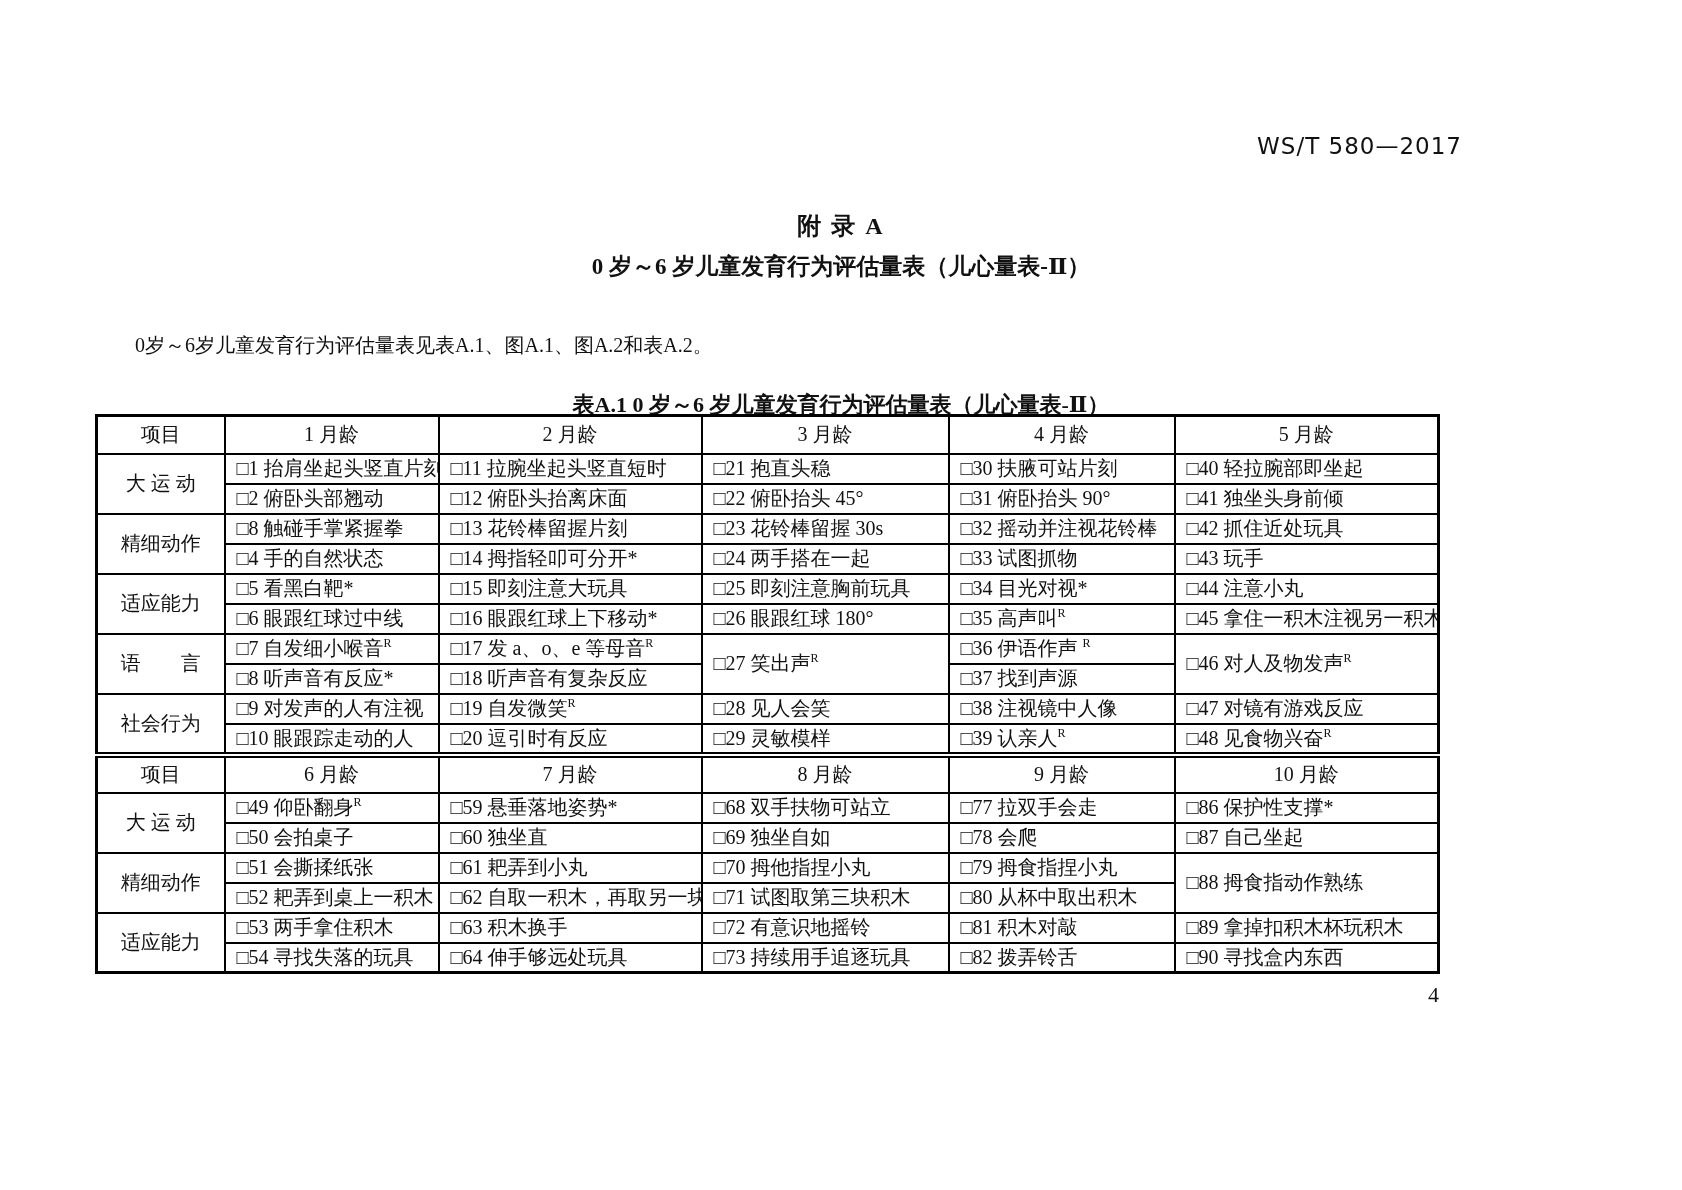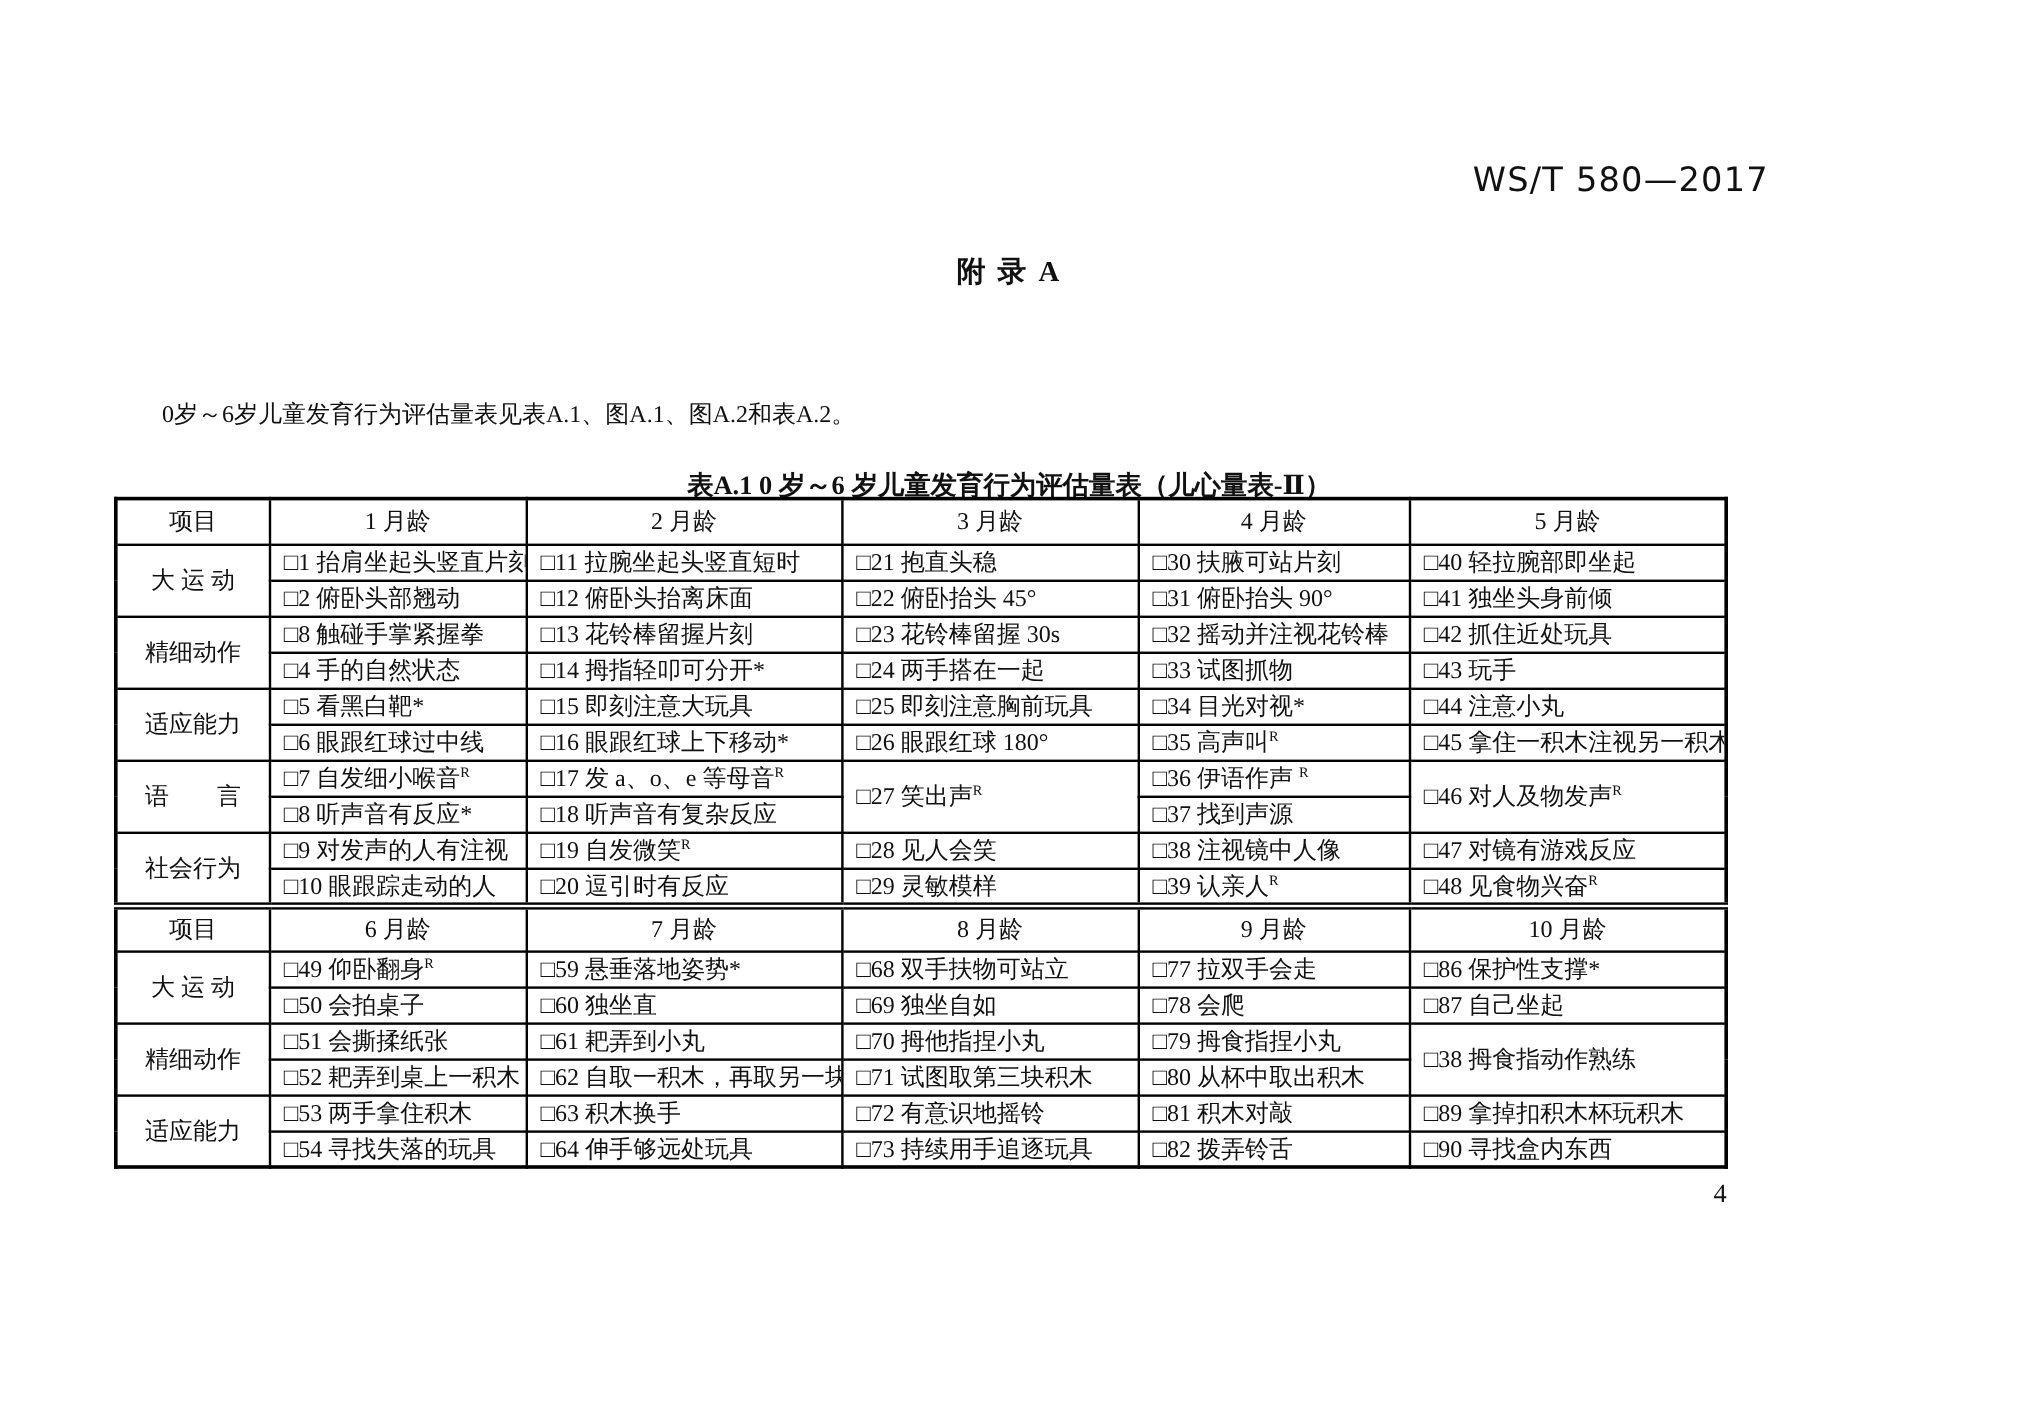--- a/index.html
+++ b/index.html
@@ -4,22 +4,22 @@
 <style>
   * { margin: 0; padding: 0; box-sizing: border-box; }
   html, body { background: #fff; }
   body {
     width: 1682px; height: 1190px;
     position: relative;
     font-family: "Liberation Serif", "DejaVu Serif", serif;
     color: #111;
   }
   .doc-number {
-    position: absolute; top: 133px; right: 208px;
-    font-size: 28px; letter-spacing: 1px;
+    position: absolute; top: 133px; right: 220px;
+    font-size: 23px; letter-spacing: 1px;
     font-family: "DejaVu Sans", "Liberation Sans", sans-serif;
   }
   .appendix-head {
     position: absolute; top: 210px; left: 0; width: 100%;
     text-align: center;
   }
   .appendix-head .line1 { font-size: 24px; font-weight: bold; letter-spacing: 2px; }
   .appendix-head .line2 { font-size: 22px; font-weight: bold; margin-top: 8px; }
   .appendix-head .line3 { font-size: 23px; font-weight: bold; margin-top: 9px; }
   .intro {
@@ -54,20 +54,21 @@
     font-size: 22px;
   }
 </style>
 </head>
 <body>
 
 <div class="doc-number">WS/T 580—2017</div>
 
 <div class="appendix-head">
   <div class="line1">附  录  A</div>
+  <div class="line3">0 岁～6 岁儿童发育行为评估量表（儿心量表-Ⅱ）</div>
 </div>
 
 <div class="intro">0岁～6岁儿童发育行为评估量表见表A.1、图A.1、图A.2和表A.2。</div>
 
 <div class="table-caption">表A.1  0 岁～6 岁儿童发育行为评估量表（儿心量表-Ⅱ）</div>
 
 <div class="table-wrap">
   <table>
     <colgroup>
         <col style="width: 128px;">
@@ -181,21 +182,21 @@
           <td class="item-cell">□69 独坐自如</td>
           <td class="item-cell">□78 会爬</td>
           <td class="item-cell">□87 自己坐起</td>
         </tr>
         <tr class="data-row">
           <th class="group-label" rowspan="2">精细动作</th>
           <td class="item-cell">□51 会撕揉纸张</td>
           <td class="item-cell">□61 耙弄到小丸</td>
           <td class="item-cell">□70 拇他指捏小丸</td>
           <td class="item-cell">□79 拇食指捏小丸</td>
-          <td class="item-cell" rowspan="2">□38 拇食指动作熟练</td>
+          <td class="item-cell" rowspan="2">□88 拇食指动作熟练</td>
         </tr>
         <tr class="data-row">
           <td class="item-cell">□52 耙弄到桌上一积木</td>
           <td class="item-cell">□62 自取一积木，再取另一块</td>
           <td class="item-cell">□71 试图取第三块积木</td>
           <td class="item-cell">□80 从杯中取出积木</td>
         </tr>
         <tr class="data-row">
           <th class="group-label" rowspan="2">适应能力</th>
           <td class="item-cell">□53 两手拿住积木</td>

